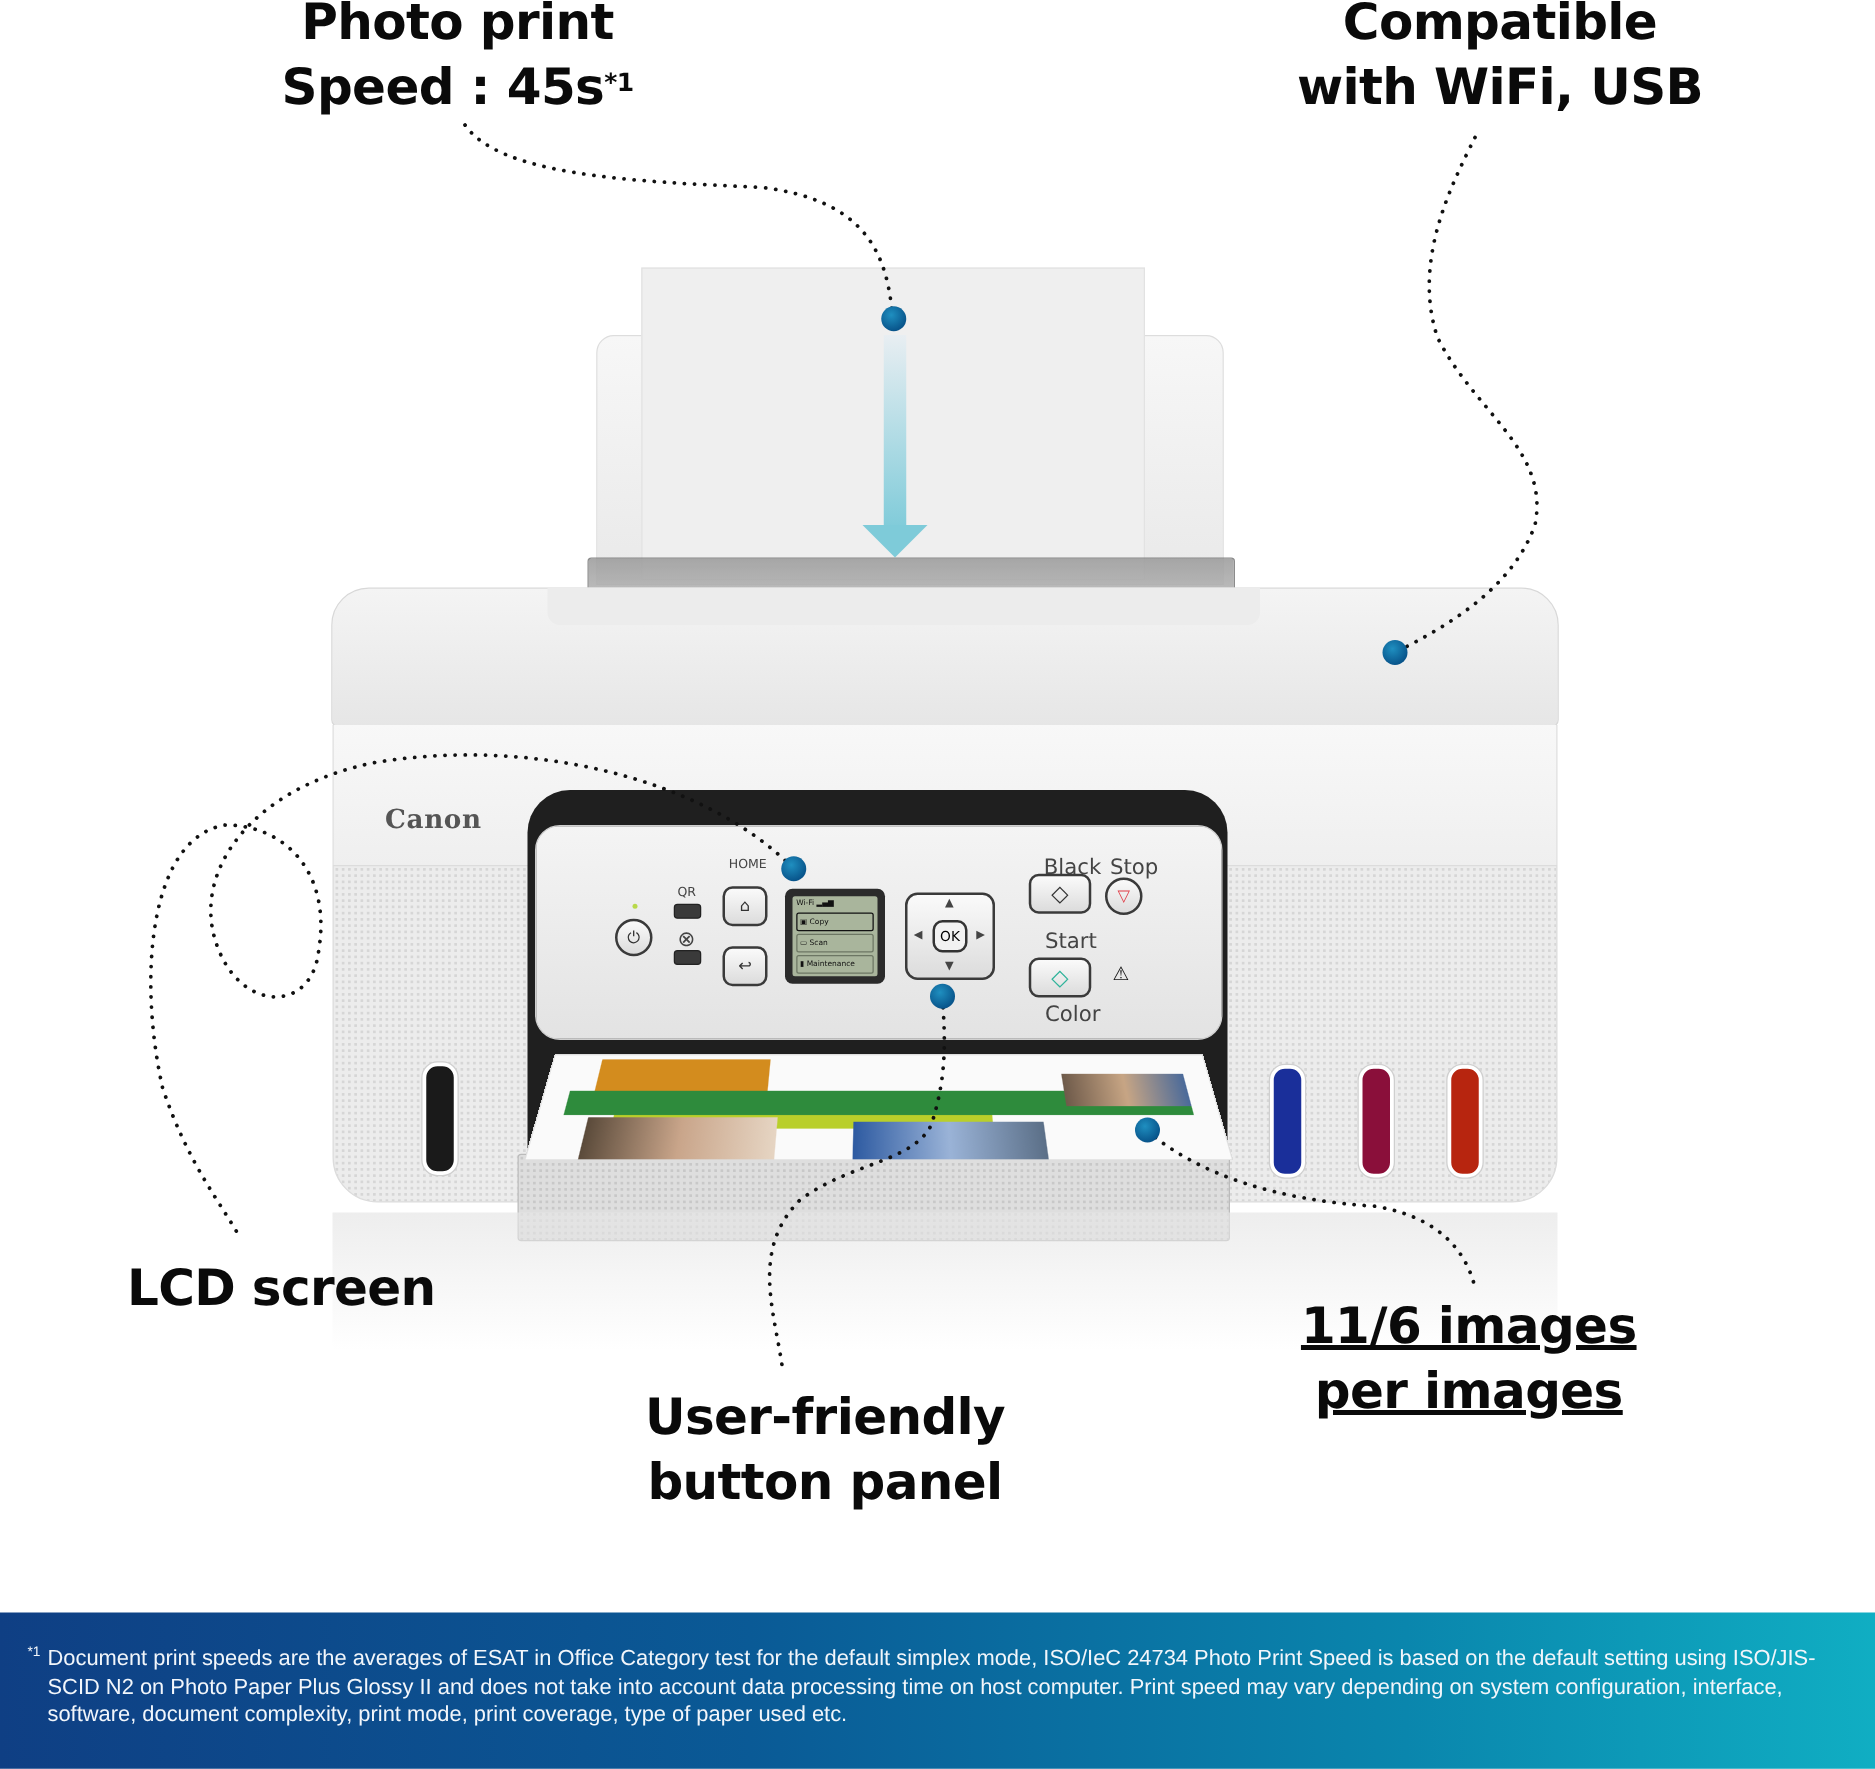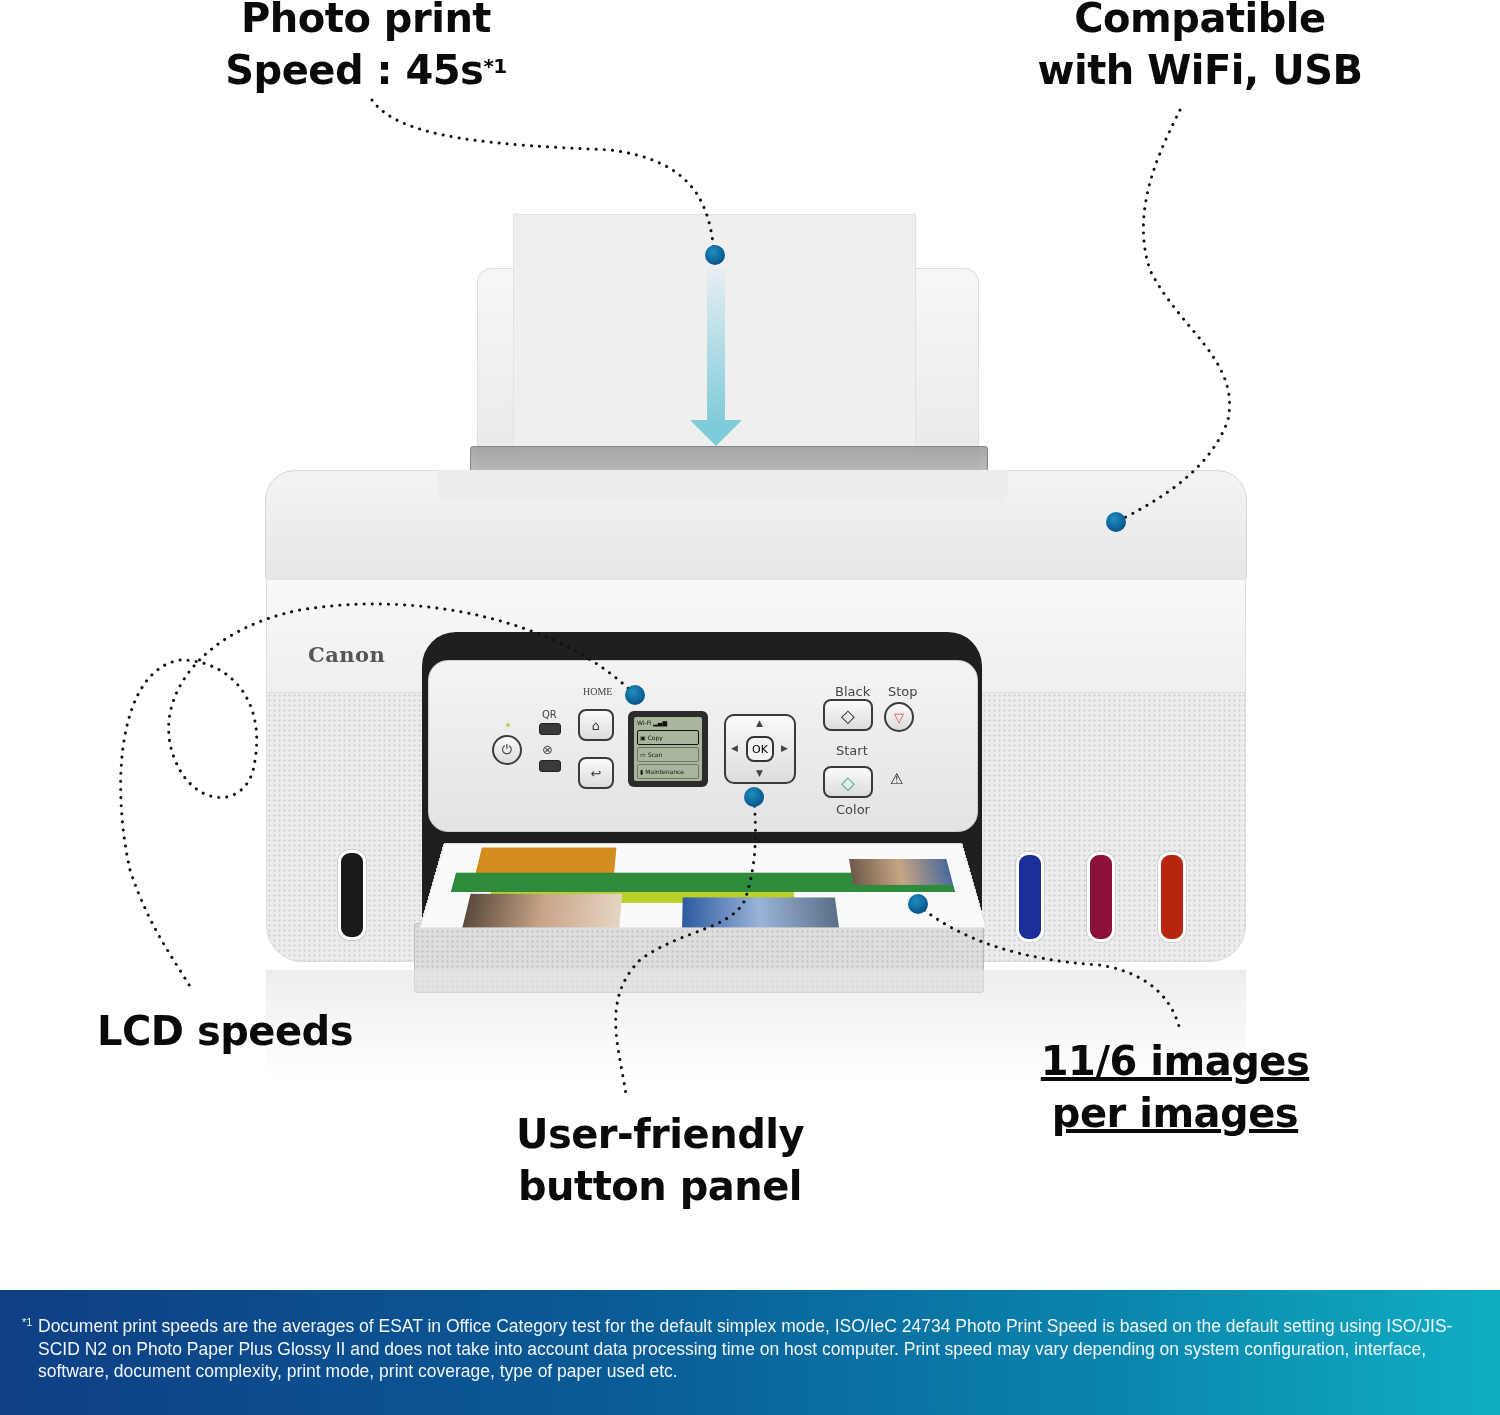--- a/index.html
+++ b/index.html
@@ -38,21 +38,21 @@
       background-color: #ececec;
       background-image: radial-gradient(#d6d6d6 1px, transparent 1.2px);
       background-size: 5px 5px; border-radius: 0 0 36px 36px; border: 1px solid #dcdcdc; }
     .brand { position: absolute; left: 308px; top: 642px; font-family: "DejaVu Serif", serif; font-weight: bold; font-size: 21px; color: #555; letter-spacing: 0.5px; }
 
     .front-recess { position: absolute; left: 422px; top: 632px; width: 560px; height: 330px; background: #1f1f1f; border-radius: 34px 34px 0 0; }
     .panel { position: absolute; left: 428px; top: 660px; width: 550px; height: 172px; background: linear-gradient(#f4f4f4,#e3e3e3); border-radius: 20px; border: 1px solid #cfcfcf; }
 
     .pbtn { position: absolute; background: linear-gradient(#fafafa,#dcdcdc); border: 2px solid #3a3a3a; border-radius: 8px; display: flex; align-items: center; justify-content: center; color: #333; font-size: 13px; }
     .plabel { position: absolute; font-size: 10px; color: #444; font-family: "DejaVu Sans", sans-serif; }
-    .plabel-lg { font-size: 13px; }
+    .plabel-lg { font-size: 17px; }
 
     .power { left: 492px; top: 735px; width: 30px; height: 30px; border-radius: 50%; }
     .led { position: absolute; left: 506px; top: 723px; width: 4px; height: 4px; border-radius: 50%; background: #b9d94a; }
     .qr-btn { left: 539px; top: 723px; width: 22px; height: 12px; border-radius: 3px; background: #3a3a3a; border: 1px solid #222; }
     .link-btn { left: 539px; top: 760px; width: 22px; height: 12px; border-radius: 3px; background: #3a3a3a; border: 1px solid #222; }
     .home-btn { left: 578px; top: 709px; width: 36px; height: 32px; }
     .back-btn { left: 578px; top: 757px; width: 36px; height: 32px; }
 
     .lcd-frame { position: absolute; left: 628px; top: 711px; width: 80px; height: 76px; background: #2b2b2b; border-radius: 6px; padding: 6px 6px; }
     .lcd { width: 100%; height: 100%; background: #a9b59c; border-radius: 2px; padding: 2px 3px; font-size: 6px; color: #111; font-family: "DejaVu Sans", sans-serif; }
@@ -98,21 +98,21 @@
 
   <div class="scanner-lid"></div>
   <div class="lid-notch"></div>
   <div class="body-top"></div>
   <div class="body-lower"></div>
   <div class="brand">Canon</div>
 
   <div class="front-recess"></div>
   <div class="panel"></div>
 
-  <span class="plabel" style="left:583px;top:686px;font-family:Liberation Serif, serif;">HOME</span>
+  <span class="plabel" style="left:583px;top:686px;">HOME</span>
   <span class="plabel" style="left:542px;top:709px;">QR</span>
   <span class="plabel plabel-lg" style="left:542px;top:742px;">⊗</span>
 
   <div class="led"></div>
   <div class="pbtn power">
       <span>⏻</span>
     </div>
   <div class="pbtn qr-btn"></div>
   <div class="pbtn link-btn"></div>
   <div class="pbtn home-btn">
@@ -207,21 +207,21 @@
   <span class="line">Photo print</span>
   <span class="line"><span>Speed : 45s</span><sup>*1</sup></span>
 </div>
 
 <div class="callout" id="c-wifi">
   <span class="line">Compatible</span>
   <span class="line">with WiFi, USB</span>
 </div>
 
 <div class="callout" id="c-lcd">
-  <span class="line">LCD speeds</span>
+  <span class="line">LCD screen</span>
 </div>
 
 <div class="callout" id="c-panel">
   <span class="line">User-friendly</span>
   <span class="line">button panel</span>
 </div>
 
 <div class="callout" id="c-ipm">
   <span class="line">11/6 images</span>
   <span class="line">per images</span>

